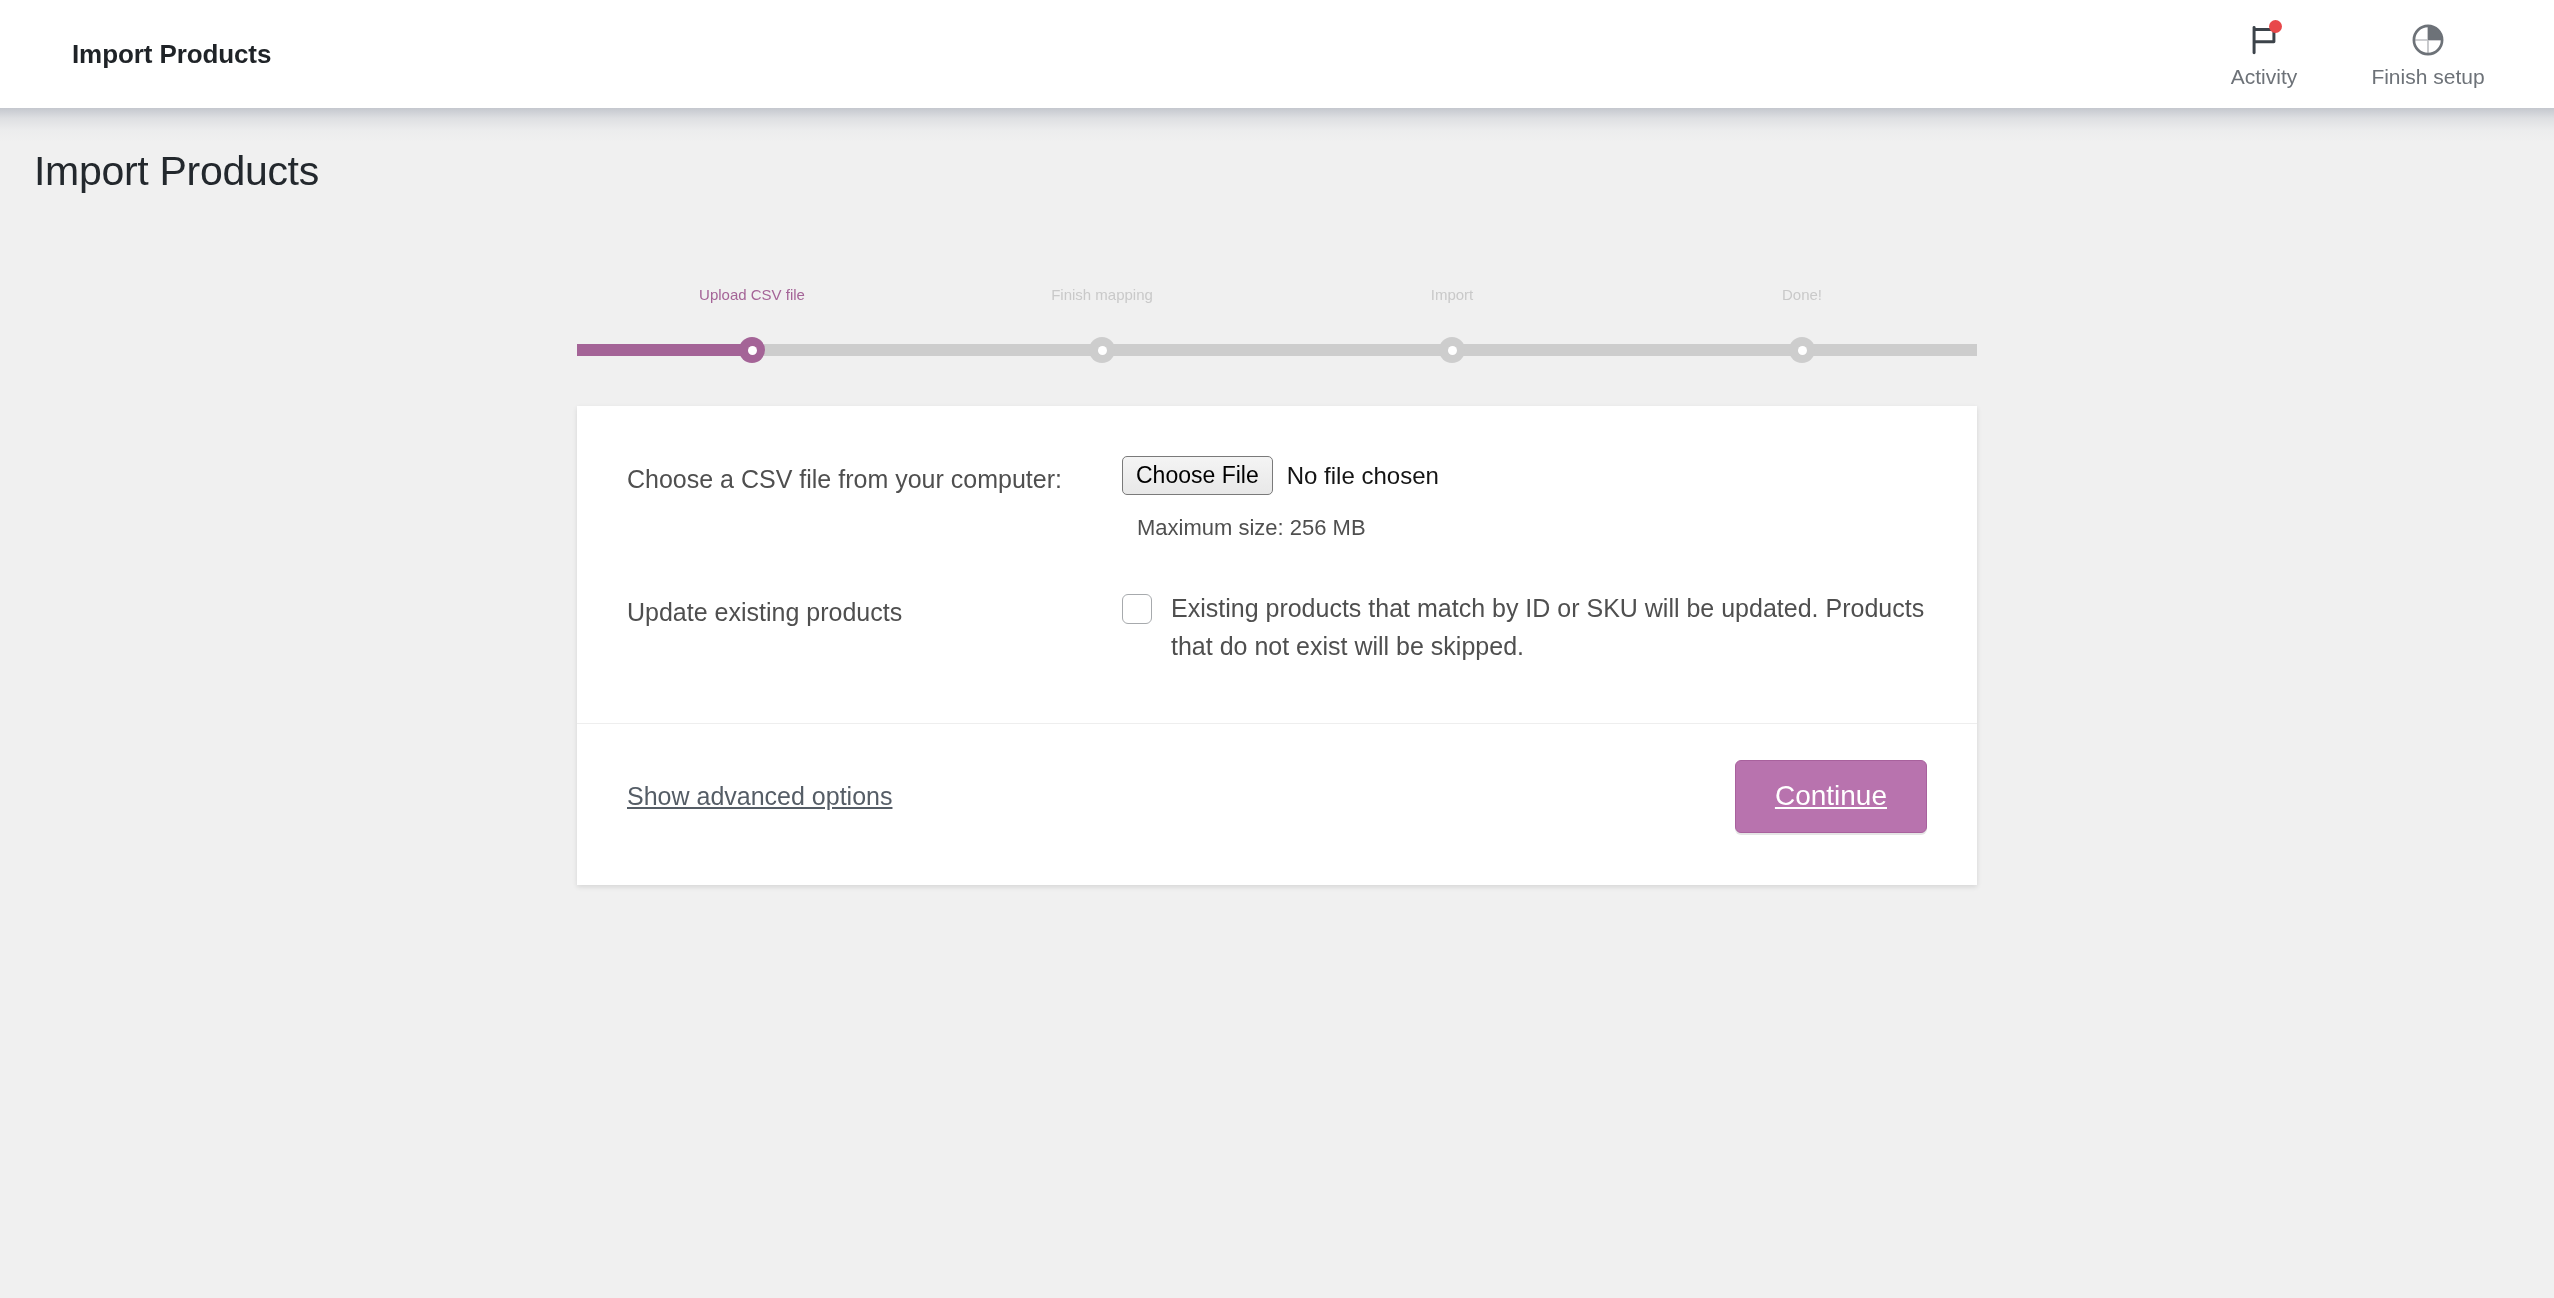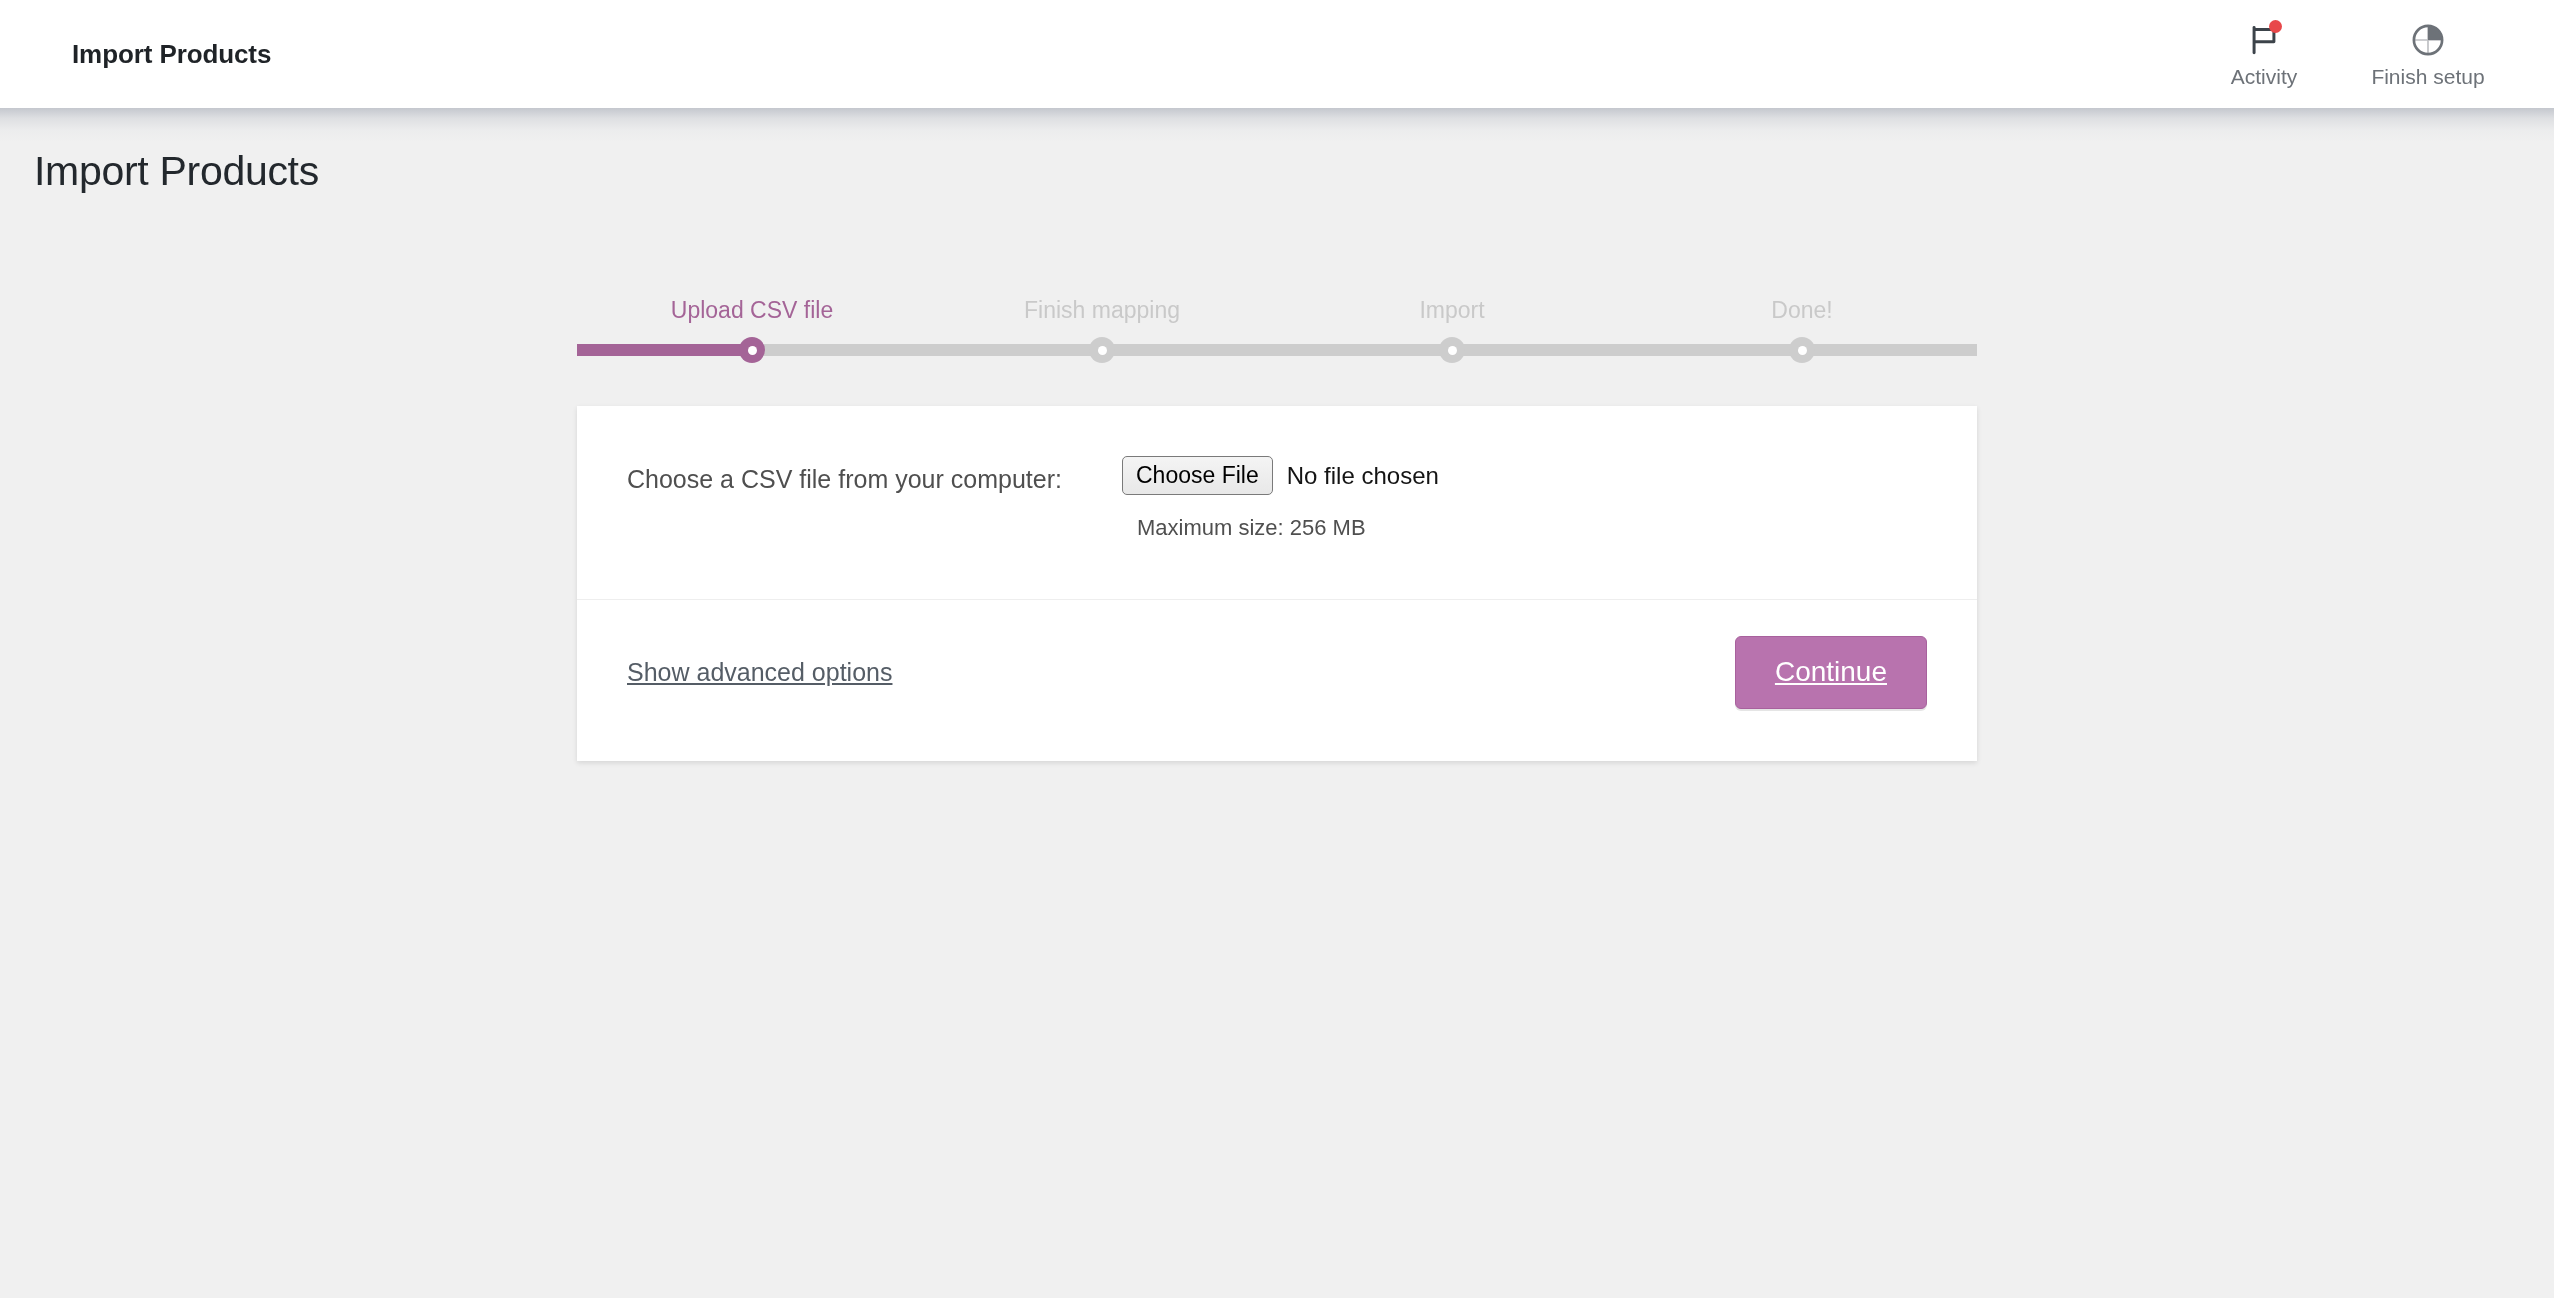--- a/index.html
+++ b/index.html
@@ -100,24 +100,24 @@
     margin: 88px auto 0 auto;
   }
   .stepper-labels {
     display: flex;
     position: relative;
     height: 34px;
   }
   .step-label {
     position: absolute;
     transform: translateX(-50%);
-    font-size: 23px;
+    font-size: 15px;
     line-height: 1;
     white-space: nowrap;
-    top: 16px;
+    top: 4px;
     cursor: default;
   }
   .step-label.active { color: #a46497; }
   .step-label.inactive { color: #c9c9c9; }
 
   .stepper-track {
     position: relative;
     height: 12px;
     margin-top: 27px;
     background: #cdcdcd;
@@ -343,20 +343,29 @@
         <div class="form-label">Choose a CSV file from your computer:</div>
         <div class="form-field">
           <div class="file-input-wrap">
             <button class="file-btn">Choose File</button>
             <span class="file-name">No file chosen</span>
           </div>
           <div class="file-hint">Maximum size: 256 MB</div>
         </div>
       </div>
 
+      <div class="form-row">
+        <div class="form-label">Update existing products</div>
+        <div class="form-field">
+          <div class="check-wrap">
+            <span class="checkbox"></span>
+            <span class="check-text">Existing products that match by ID or SKU will be updated. Products that do not exist will be skipped.</span>
+          </div>
+        </div>
+      </div>
 
     </div>
 
     <div class="card-footer">
       <a class="adv-link">Show advanced options</a>
       <button class="continue-btn">Continue</button>
     </div>
 
   </div>
 

